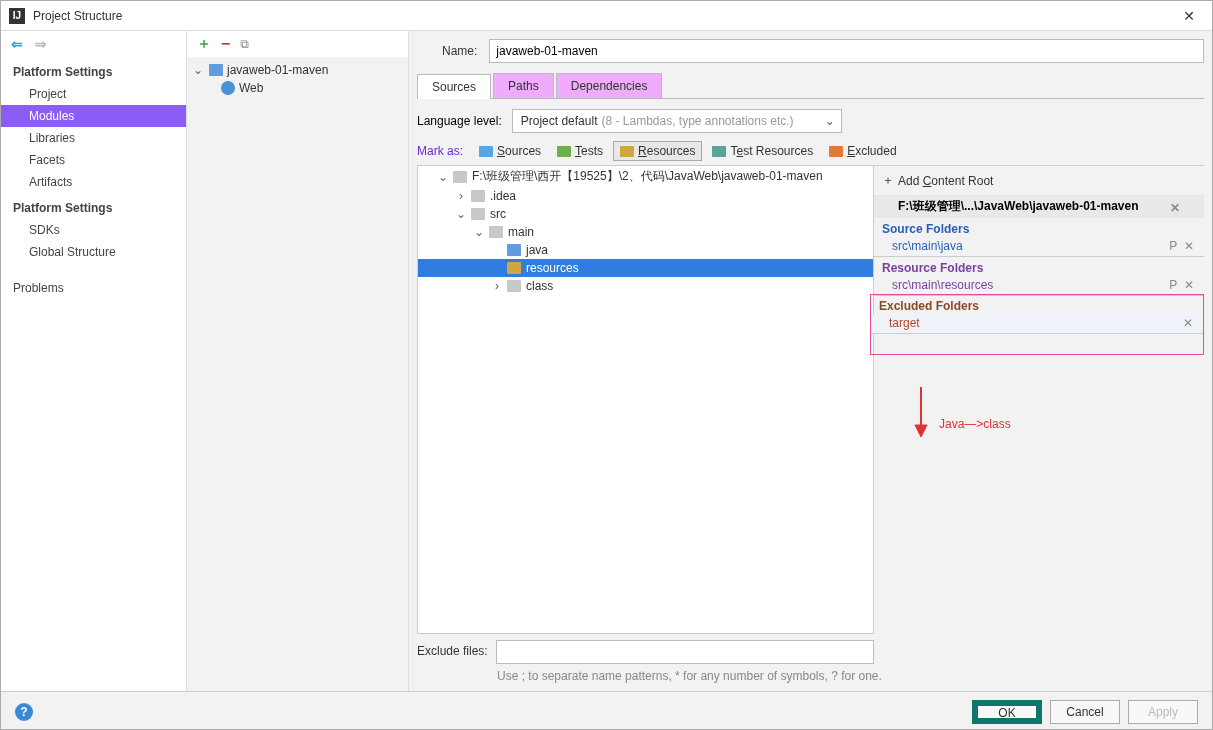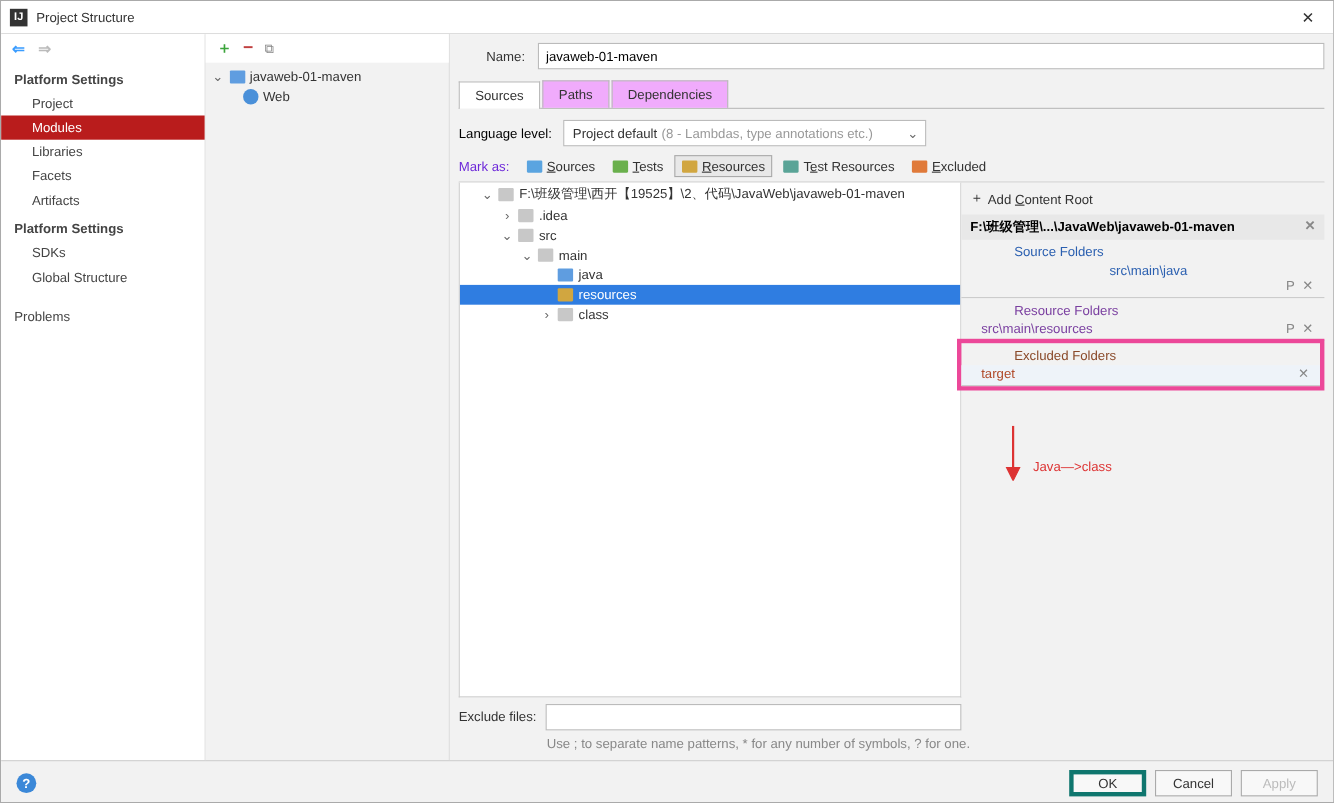--- a/index.html
+++ b/index.html
@@ -8,21 +8,21 @@
 .title-bar .logo { width:16px; height:16px; background:#333; color:#fff; display:flex; align-items:center; justify-content:center; font-size:10px; font-weight:bold; margin-right:8px; }
 .title-bar .title { flex:1; color:#333; }
 .title-bar .close { width:30px; text-align:center; font-size:14px; color:#333; }
 .main { display:flex; height: 660px; }
 .left-panel { width:186px; border-right:1px solid #ddd; background:#fff; display:flex; flex-direction:column; }
 .left-toolbar { height:26px; display:flex; align-items:center; padding:0 10px; gap:12px; }
 .arrow-left { color:#3b9dff; font-size:14px; font-weight:bold; }
 .arrow-right { color:#bbb; font-size:14px; font-weight:bold; }
 .side-heading { color:#444; font-weight:bold; padding:8px 12px 4px; }
 .side-item { padding:4px 12px 4px 28px; color:#444; cursor:default; }
-.side-item.selected { background:#b91c1c; color:#fff; }
+.side-item.selected { background:#8b5cf6; color:#fff; }
 .mid-panel { width:222px; border-right:1px solid #ddd; background:#f2f2f2; }
 .mid-toolbar { height:26px; display:flex; align-items:center; gap:10px; padding:0 10px; background:#fff; }
 .plus { color:#3ba43b; font-size:14px; font-weight:bold; }
 .minus { color:#c04040; font-size:16px; font-weight:bold; }
 .copy { color:#888; font-size:12px; }
 .mod-tree { padding:4px 0; }
 .mod-row { display:flex; align-items:center; padding:2px 6px; gap:4px; color:#333; }
 .mod-row .chev { width:12px; color:#666; }
 .folder-ico { width:14px; height:12px; background:#c8c8c8; border-radius:1px; position:relative; }
 .folder-ico.blue { background:#5f9de0; }
@@ -48,44 +48,44 @@
 .sw.teal { background:#5aa497;}
 .sw.orange { background:#e07a3a; }
 .content-row { display:flex; flex:1; gap:0; min-height:0; border-top:1px solid #ccc;}
 .tree-pane { flex:1; background:#fff; border:1px solid #ccc; border-top:none; overflow:hidden; }
 .t-row { display:flex; align-items:center; padding:2px 6px; gap:5px; color:#333; }
 .t-row .chev { width:10px; color:#666; text-align:center;}
 .t-row.sel { background:#2f7de1; color:#fff; }
 .t-row.sel .folder-ico { background:#a8c8ea; }
 .right-rail { width:330px; background:#f2f2f2; display:flex; flex-direction:column; }
 .rr-add { padding:6px 8px; color:#333; display:flex; align-items:center; gap:4px; }
-.rr-row { padding:3px 8px; display:flex; align-items:flex-start; background:#e8e8e8; }
+.rr-row { padding:3px 24px; display:flex; align-items:flex-end; background:#e8e8e8; }
 .rr-row.bold { font-weight:bold; }
 .rr-row .x { margin-left:auto; color:#888; }
-.rr-heading { padding:4px 8px 2px; font-weight:normal;margin-left:40px; }
+.rr-heading { padding:4px 8px 2px; font-weight:bold; }
 .rr-heading.blue { color:#2a5fb0; }
 .rr-heading.purple { color:#7a3fa0; }
 .rr-heading.brown { color:#8a4a2a; }
 .rr-path { padding:1px 8px 3px 18px; display:flex; align-items:center; border-bottom:1px solid #ccc; }
-.rr-path.blue { color:#2a5fb0;flex-direction:column; }
+.rr-path.blue { color:#2a5fb0; }
 .rr-path.purple { color:#7a3fa0; }
 .rr-path.brown { color:#b04a2a; }
 .rr-path .icons { margin-left:auto; color:#888; letter-spacing:2px; font-size:10px;}
-.red-box { border:4px solid #ec4899; margin:-2px 0 0 -4px; }
+.red-box { border:1px solid #ec4899; margin:-2px 0 0 -4px; padding-bottom:20px; }
 .annotation { position:absolute; left:910px; top:386px; color:#d33; display:flex; align-items:flex-end; gap:8px; }
 .annotation .arrow-svg { stroke:#d33; fill:#d33; }
 .excl-row { display:flex; align-items:flex-start; gap:8px; padding:6px 0 4px; }
 .excl-row label { color:#333; padding-top:4px;}
 .excl-row input { width:378px; height:24px; border:1px solid #bbb; background:#fff; padding:0 6px;}
 .hint-text { color:#888; padding-left:80px; width:470px; line-height:1.4; margin-bottom:6px;}
 .footer { height:40px; border-top:1px solid #ccc; display:flex; align-items:center; padding:0 14px; background:#f2f2f2; }
 .help-ico { width:18px; height:18px; border-radius:50%; background:#3b88d8; color:#fff; display:flex; align-items:center; justify-content:center; font-weight:bold; }
 .footer .btns { margin-left:auto; display:flex; gap:8px; }
 .btn { min-width:70px; height:24px; border:1px solid #aaa; background:#f8f8f8; color:#333; padding:0 14px; }
-.btn.primary { border:4px solid #0f766e; }
+.btn.primary { border:6px solid #0f766e; }
 .btn.disabled { color:#bbb; }
 .indent-1{padding-left:20px;} .indent-2{padding-left:38px;} .indent-3{padding-left:56px;} .indent-4{padding-left:74px;}
 .u { text-decoration: underline; }
 </style>
 </head>
 <body>
 
 <div class="title-bar">
   <div class="logo">IJ</div>
   <div class="title">Project Structure</div>

